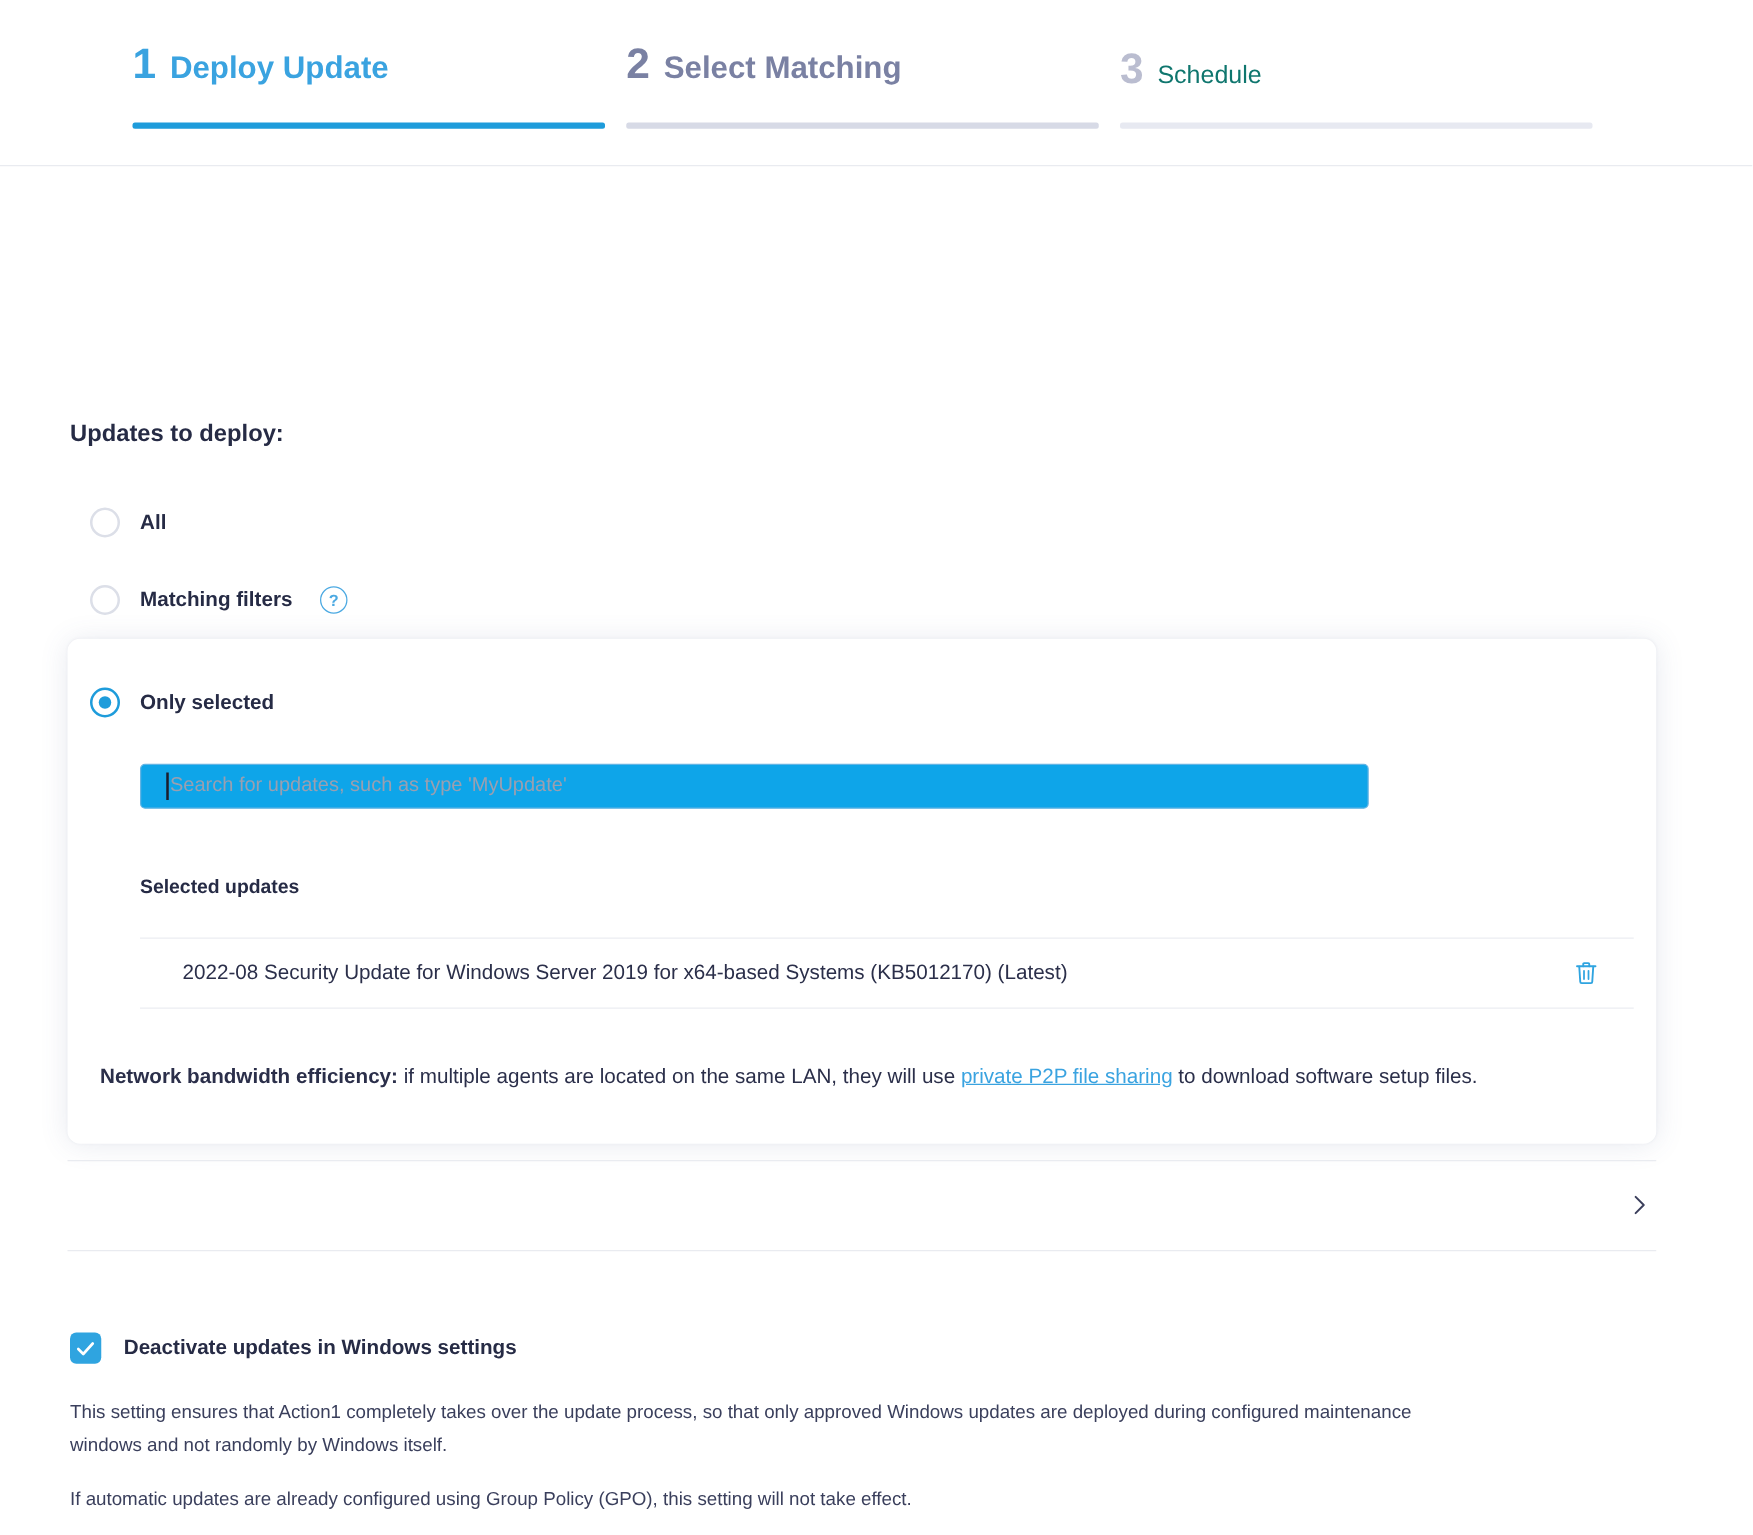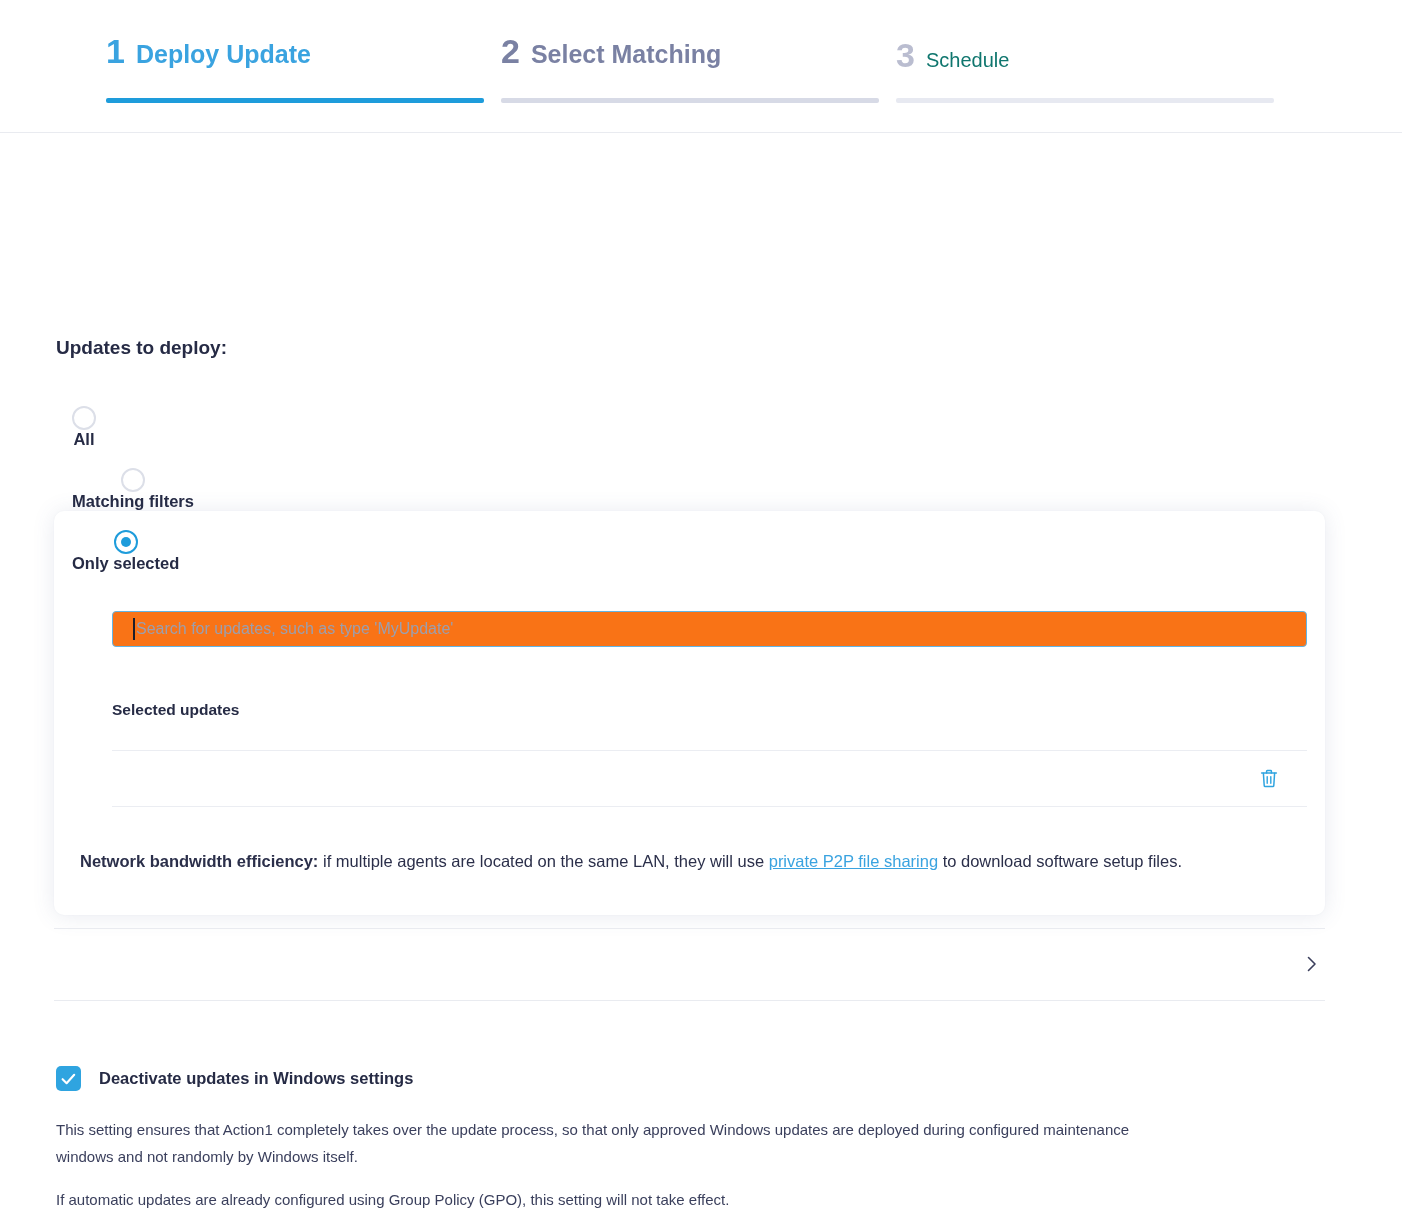--- a/index.html
+++ b/index.html
@@ -70,21 +70,21 @@
     font-size: 19px;
     font-weight: bold;
     color: #262b45;
   }
 
   
   .radio-row {
     position: absolute;
     display: flex;
     align-items: center;
-    flex-direction: column;
+    gap: 16px;
   }
   .radio {
     width: 24px; height: 24px;
     border-radius: 50%;
     border: 2px solid #dcdfe8;
     background: #fff;
     flex: 0 0 auto;
   }
   .radio.on {
     border-color: #1e9cdb;
@@ -124,31 +124,31 @@
   .card {
     position: absolute;
     left: 54px;
     top: 378px;
     width: 1271px;
     height: 404px;
     background: #ffffff;
     border-radius: 10px;
     box-shadow: 0 1px 22px rgba(80,95,140,0.13), 0 0 2px rgba(80,95,140,0.06);
   }
-  #radio-only { left: 72px; top: 397px; z-index: 3; }
+  #radio-only { left: 72px; top: 417px; z-index: 3; }
 
   .search-input {
     position: absolute;
     left: 112px;
     top: 478px;
-    width: 1195px;
+    width: 983px;
     height: 36px;
     border: 1px solid #63b4e4;
     border-radius: 4px;
-    background: #f97316;
+    background: #0ea5e9;
     font-family: "Liberation Sans", sans-serif;
     font-size: 16px;
     color: #2b2f4a;
     padding: 0 10px 0 23px;
     z-index: 3;
   }
   .search-input::placeholder { color: #9a9fb0; }
   .caret {
     position: absolute;
     left: 133px;
@@ -331,20 +331,21 @@
     <span class="radio on"></span>
     <span class="radio-label">Only selected</span>
   </div>
 
   <input class="search-input" id="updates-search" type="text" placeholder="Search for updates, such as type 'MyUpdate'" style="">
   <div class="caret"></div>
 
   <div class="selected-heading">Selected updates</div>
   <div class="table-divider" id="tdiv-top"></div>
   <div class="update-row">
+    <span class="update-name">2022-08 Security Update for Windows Server 2019 for x64-based Systems (KB5012170) (Latest)</span>
     <span class="delete-btn">
       <svg width="20" height="21" viewBox="0 0 20 21" fill="none">
         <path d="M2.6 5h14.8" stroke="#2fa4e0" stroke-width="1.5" stroke-linecap="round"></path>
         <path d="M7.6 5V3.2c0-.4.3-.7.7-.7h3.4c.4 0 .7.3.7.7V5" stroke="#2fa4e0" stroke-width="1.5" stroke-linecap="round"></path>
         <path d="M4.4 5.3l.8 12.1c0 .6.5 1.1 1.1 1.1h7.4c.6 0 1.1-.5 1.1-1.1l.8-12.1" stroke="#2fa4e0" stroke-width="1.5" stroke-linecap="round"></path>
         <path d="M8.2 8.6v6.6M11.8 8.6v6.6" stroke="#2fa4e0" stroke-width="1.4" stroke-linecap="round"></path>
       </svg>
     </span>
   </div>
   <div class="table-divider" id="tdiv-bottom"></div>

